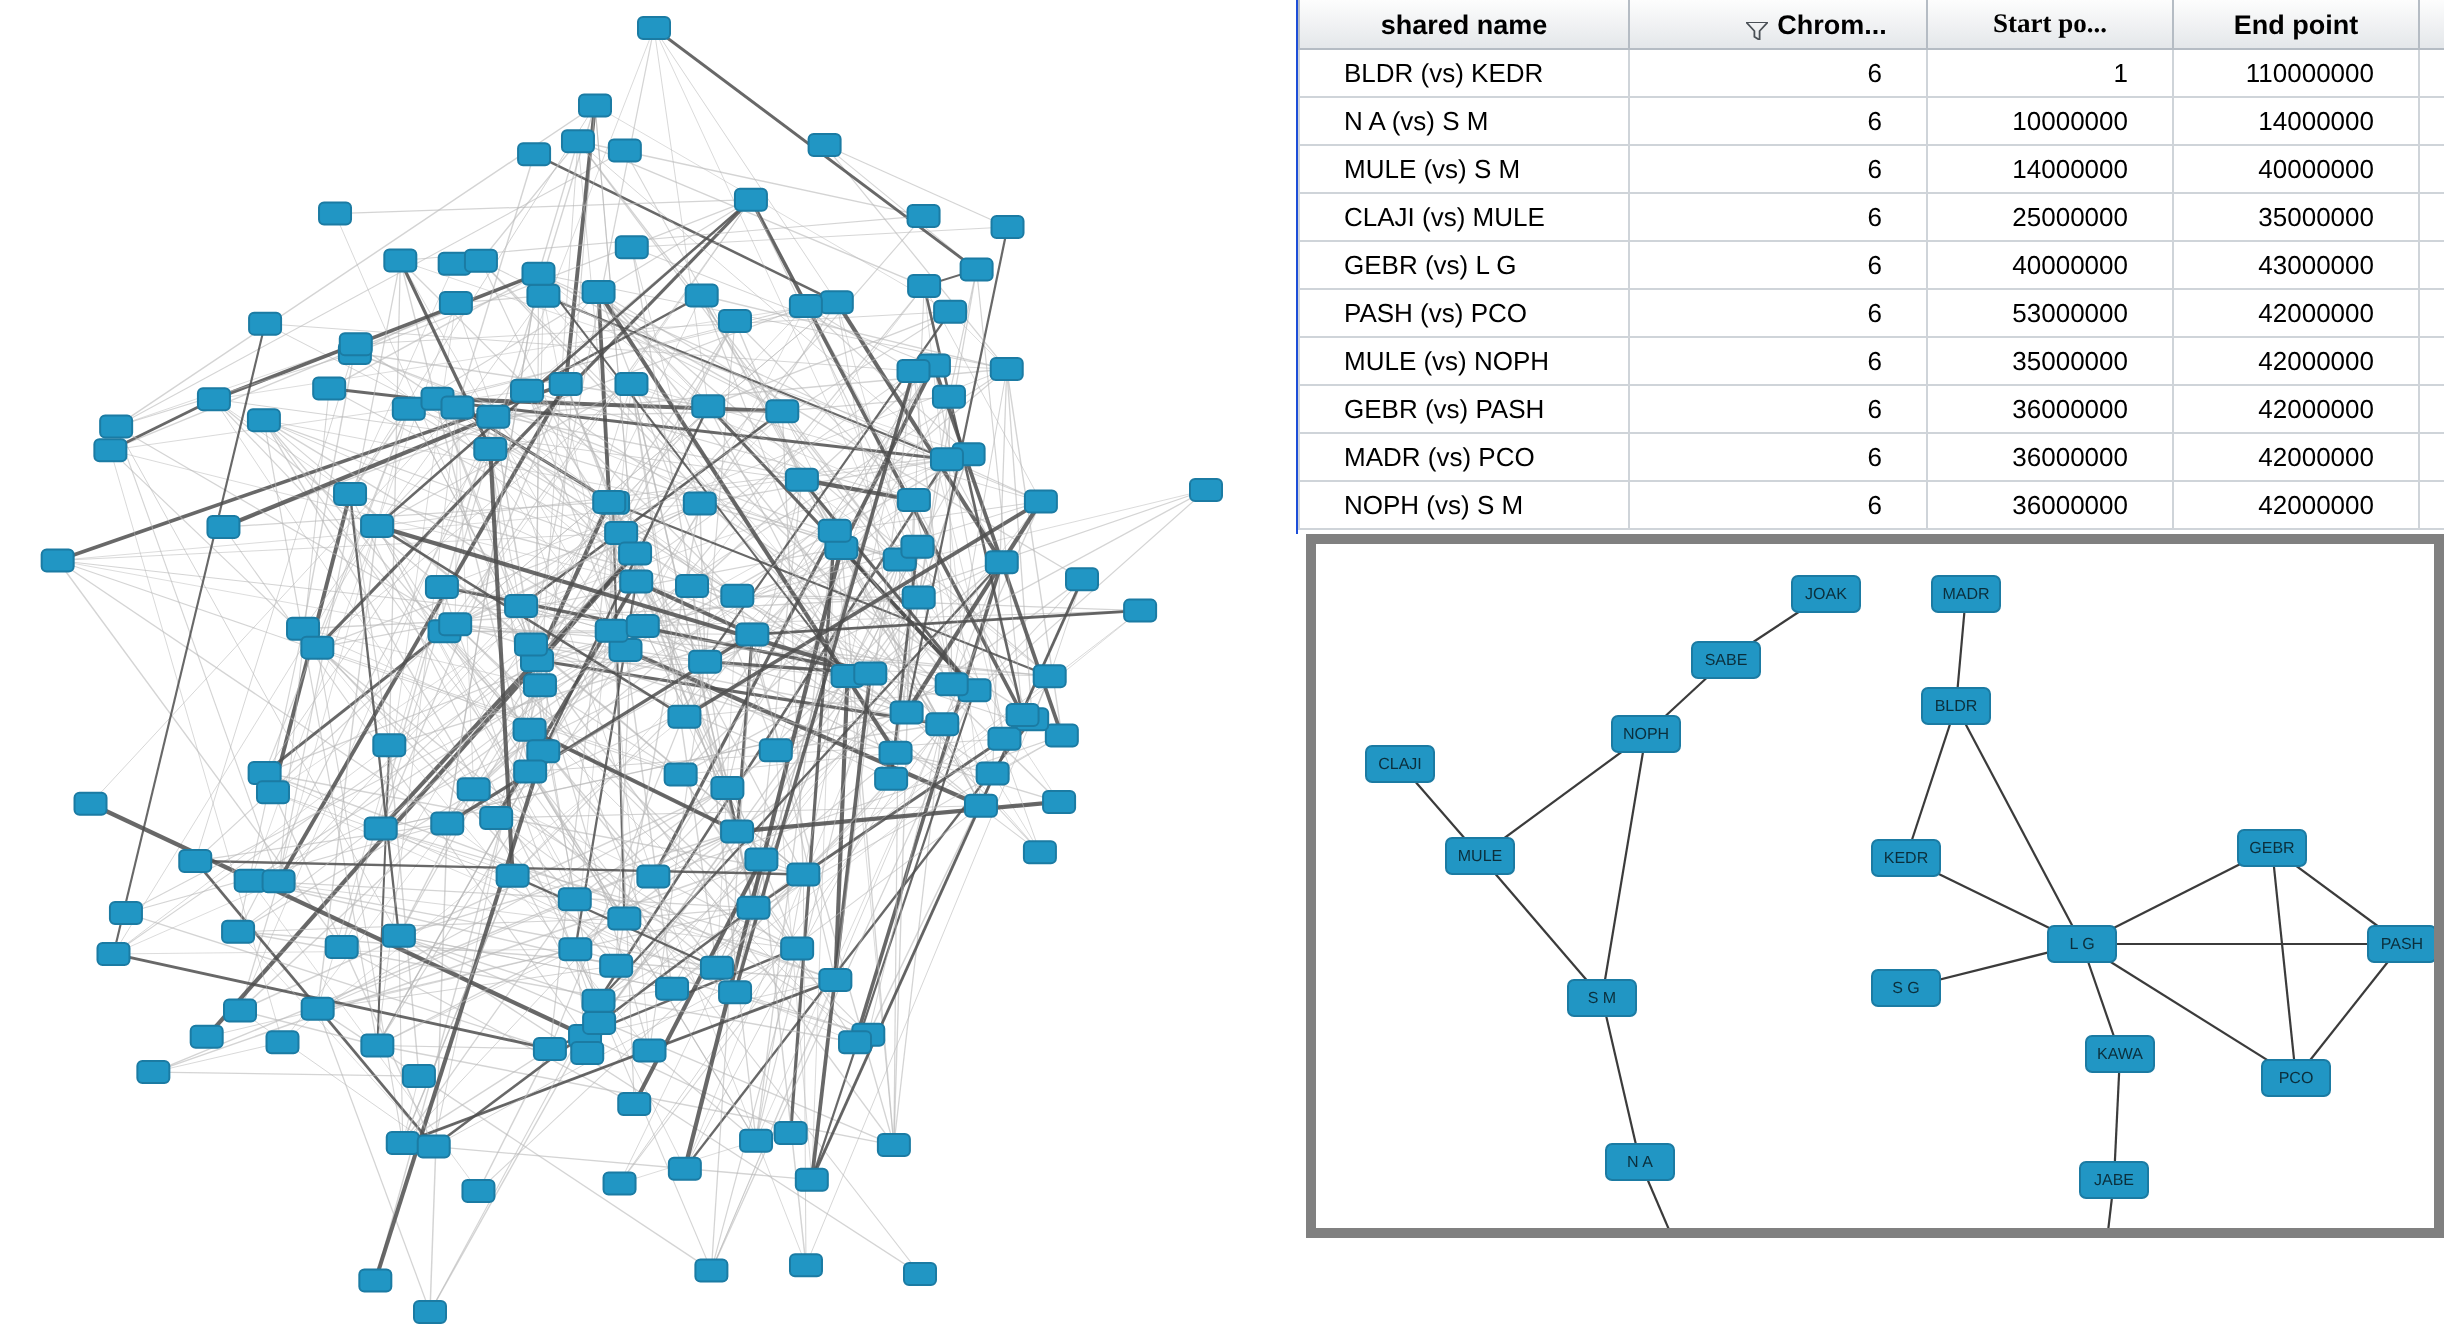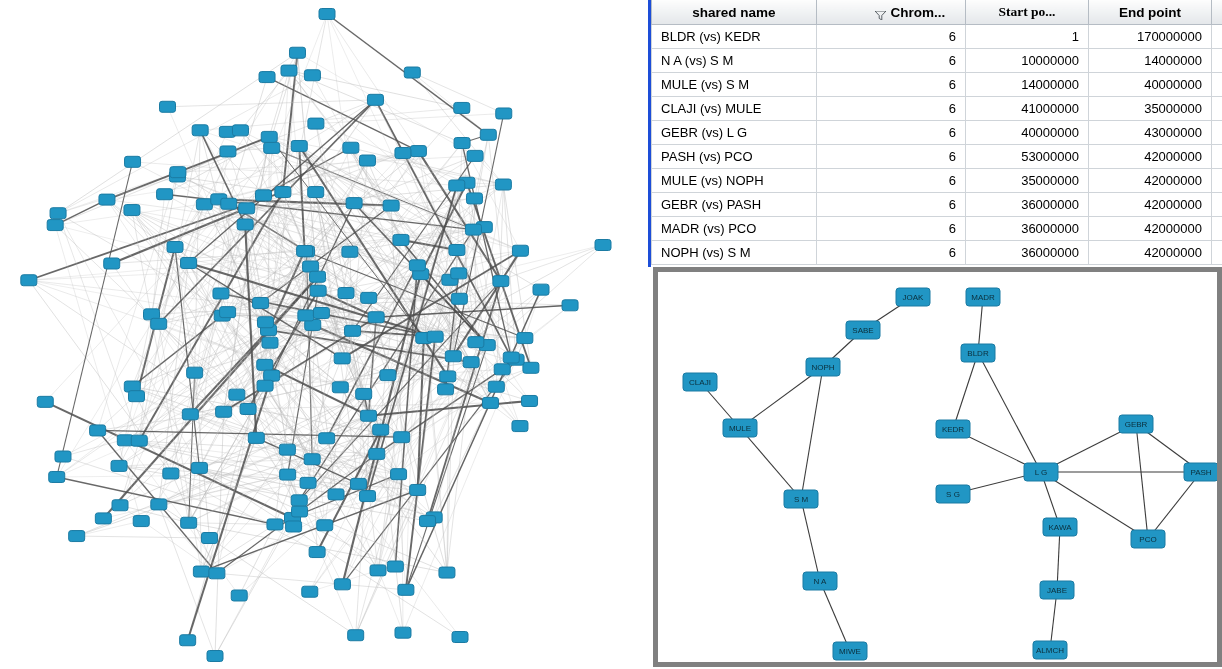--- a/index.html
+++ b/index.html
@@ -38,21 +38,21 @@
   }
 
   
   #table-panel {
     position: absolute;
     left: 0;
     top: 0;
     width: 574px;
     height: 267px;
     background: #ffffff;
-    border-left: 3px solid #1d4ed8;
+    border-left: 1px solid #1d4ed8;
     box-sizing: border-box;
   }
   table.cytable {
     border-collapse: collapse;
     width: 100%;
     font-size: 13px;
     color: #000;
     table-layout: fixed;
   }
   table.cytable th {
@@ -69,21 +69,21 @@
   }
   table.cytable th.h-name   { width: 152px; }
   table.cytable th.h-chrom  { width: 98px; padding-left: 44px; }
   table.cytable th.h-start  { width: 110px; font-family: Liberation Serif, serif; }
   table.cytable th.h-end    { width: 110px; }
   table.cytable th.h-gen    { width: 104px; }
 
   table.cytable td {
     border: 1px solid #cfd4d9;
     height: 21px;
-    padding: 1px 9px;
+    padding: 1px 22px;
     white-space: nowrap;
     overflow: hidden;
     background: #ffffff;
   }
   td.c-name  { text-align: left; }
   td.c-num   { text-align: right; }
 
   .filter-icon {
     display: inline-block;
     width: 11px;
@@ -92,21 +92,21 @@
     vertical-align: -1px;
   }
   .th-inner { display: flex; align-items: center; justify-content: center; gap: 2px; }
 
   
   #small-network {
     position: absolute;
     left: 5px;
     top: 267px;
     width: 569px;
-    height: 400px;
+    height: 352px;
     box-sizing: border-box;
     border: 5px solid #808080;
     background: #ffffff;
     overflow: hidden;
   }
   #small-network svg { display: block; }
 
   .nodeRect {
     fill: #2196c4;
     stroke: #1b7ba3;
@@ -985,41 +985,41 @@
                 <span>Genetic...</span>
               </div>
           </th>
         </tr>
       </thead>
       <tbody id="table-body">
           <tr>
             <td class="c-name">BLDR (vs) KEDR</td>
             <td class="c-num">6</td>
             <td class="c-num">1</td>
-            <td class="c-num">170000000</td>
+            <td class="c-num">110000000</td>
             <td class="c-num">192.0</td>
           </tr>
           <tr>
             <td class="c-name">N A (vs) S M</td>
             <td class="c-num">6</td>
             <td class="c-num">10000000</td>
             <td class="c-num">14000000</td>
             <td class="c-num">6.6</td>
           </tr>
           <tr>
             <td class="c-name">MULE (vs) S M</td>
             <td class="c-num">6</td>
             <td class="c-num">14000000</td>
             <td class="c-num">40000000</td>
             <td class="c-num">7.5</td>
           </tr>
           <tr>
             <td class="c-name">CLAJI (vs) MULE</td>
             <td class="c-num">6</td>
-            <td class="c-num">41000000</td>
+            <td class="c-num">25000000</td>
             <td class="c-num">35000000</td>
             <td class="c-num">5.9</td>
           </tr>
           <tr>
             <td class="c-name">GEBR (vs) L G</td>
             <td class="c-num">6</td>
             <td class="c-num">40000000</td>
             <td class="c-num">43000000</td>
             <td class="c-num">16.9</td>
           </tr>

